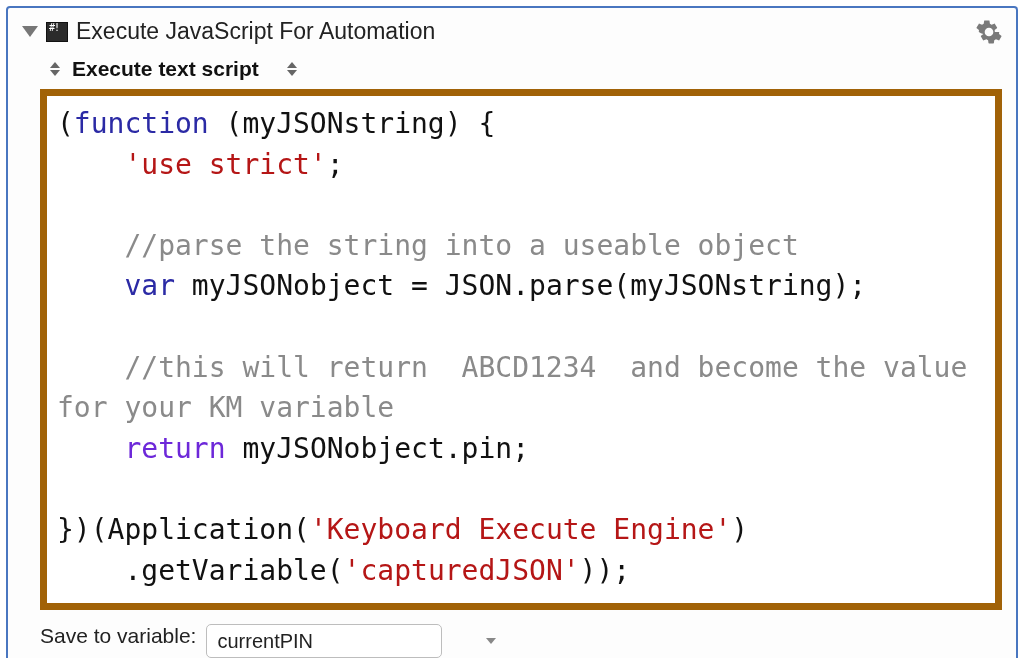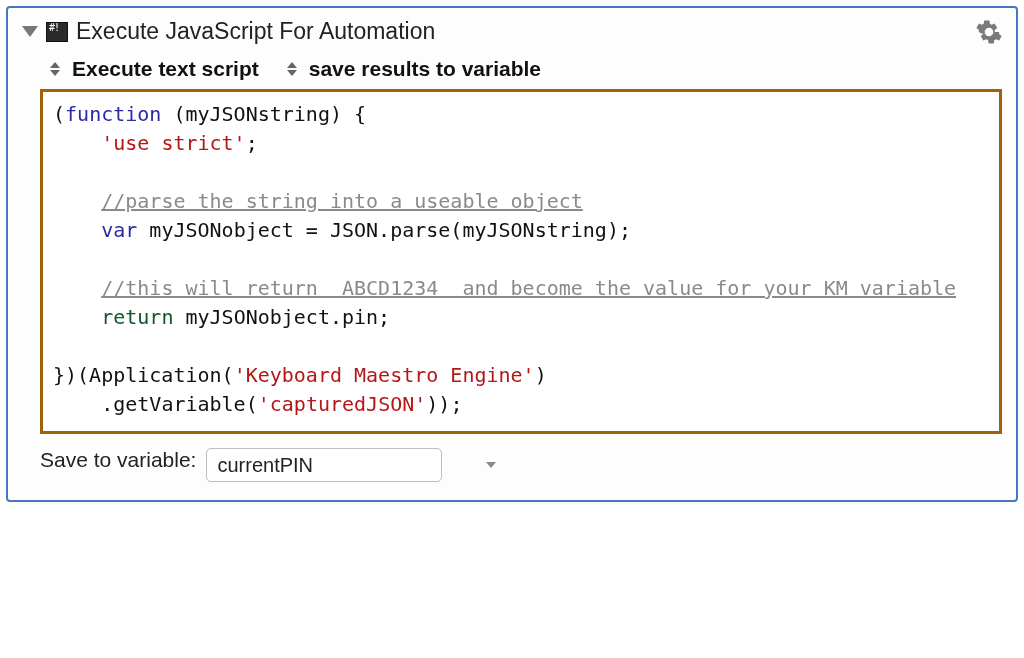--- a/index.html
+++ b/index.html
@@ -69,36 +69,36 @@
       font-size: 9px;
       line-height: 7px;
       color: #555;
       margin-right: 4px;
       cursor: pointer;
     }
     .stepper span { width: 0; height: 0; }
     .stepper .up { border-left:5px solid transparent; border-right:5px solid transparent; border-bottom:6px solid #666; margin-bottom:2px;}
     .stepper .dn { border-left:5px solid transparent; border-right:5px solid transparent; border-top:6px solid #666;}
     .code-box {
-      border: 3px solid #a16207;
+      border: 7px solid #a16207;
       background: #fff;
       margin: 0 0 14px 18px;
       padding: 8px 10px 12px 10px;
       font-family: "Menlo", "SF Mono", "Consolas", monospace;
-      font-size: 20px;
+      font-size: 28px;
       line-height: 1.45;
       color: #111;
       white-space: pre-wrap;
       overflow-wrap: break-word;
       min-height: 300px;
     }
-    .tok-kw { color: #14532d; font-weight: 500; }
+    .tok-kw { color: #6d28d9; font-weight: 500; }
     .tok-fn { color: #2b2aa5; }
     .tok-str { color: #b51616; margin-top: 24px; }
-    .tok-com { color: #8a8a8a; text-decoration: underline; }
+    .tok-com { color: #8a8a8a; }
     .tok-plain { color: #111; }
     .save-row {
       display: flex;
       gap: 10px;
       margin-left: 18px;
     }
     .save-label {
       font-size: 21px;
       font-weight: 400;
       color: #222;
@@ -147,33 +147,32 @@
     <span class="stepper">
         <span class="up"></span>
         <span class="dn"></span>
       </span>
     <span>Execute text script</span>
     <span style="width:12px"></span>
     <span class="stepper">
         <span class="up"></span>
         <span class="dn"></span>
       </span>
-    <span>save results to variable</span>
   </div>
 
   <div class="code-box" id="code-box"><span class="tok-plain">(</span><span class="tok-fn">function</span><span class="tok-plain"> (myJSONstring) {
 </span><span class="tok-plain">    </span><span class="tok-str">'use strict'</span><span class="tok-plain">;
 
 </span><span class="tok-plain">    </span><span class="tok-com">//parse the string into a useable object</span><span class="tok-plain">
     </span><span class="tok-fn">var</span><span class="tok-plain"> myJSONobject = JSON.parse(myJSONstring);
 
 </span><span class="tok-plain">    </span><span class="tok-com">//this will return  ABCD1234  and become the value for your KM variable</span><span class="tok-plain">
     </span><span class="tok-kw">return</span><span class="tok-plain"> myJSONobject.pin;
 
-})(Application(</span><span class="tok-str">'Keyboard Maestro Engine'</span><span class="tok-plain">)
+})(Application(</span><span class="tok-str">'Keyboard Execute Engine'</span><span class="tok-plain">)
     .getVariable(</span><span class="tok-str">'capturedJSON'</span><span class="tok-plain">));</span></div>
 
   <div class="save-row">
     <span class="save-label">Save to variable:</span>
     <div class="combo">
       <input type="text" value="currentPIN" style="">
       <div class="caret"></div>
     </div>
   </div>
 </div>

